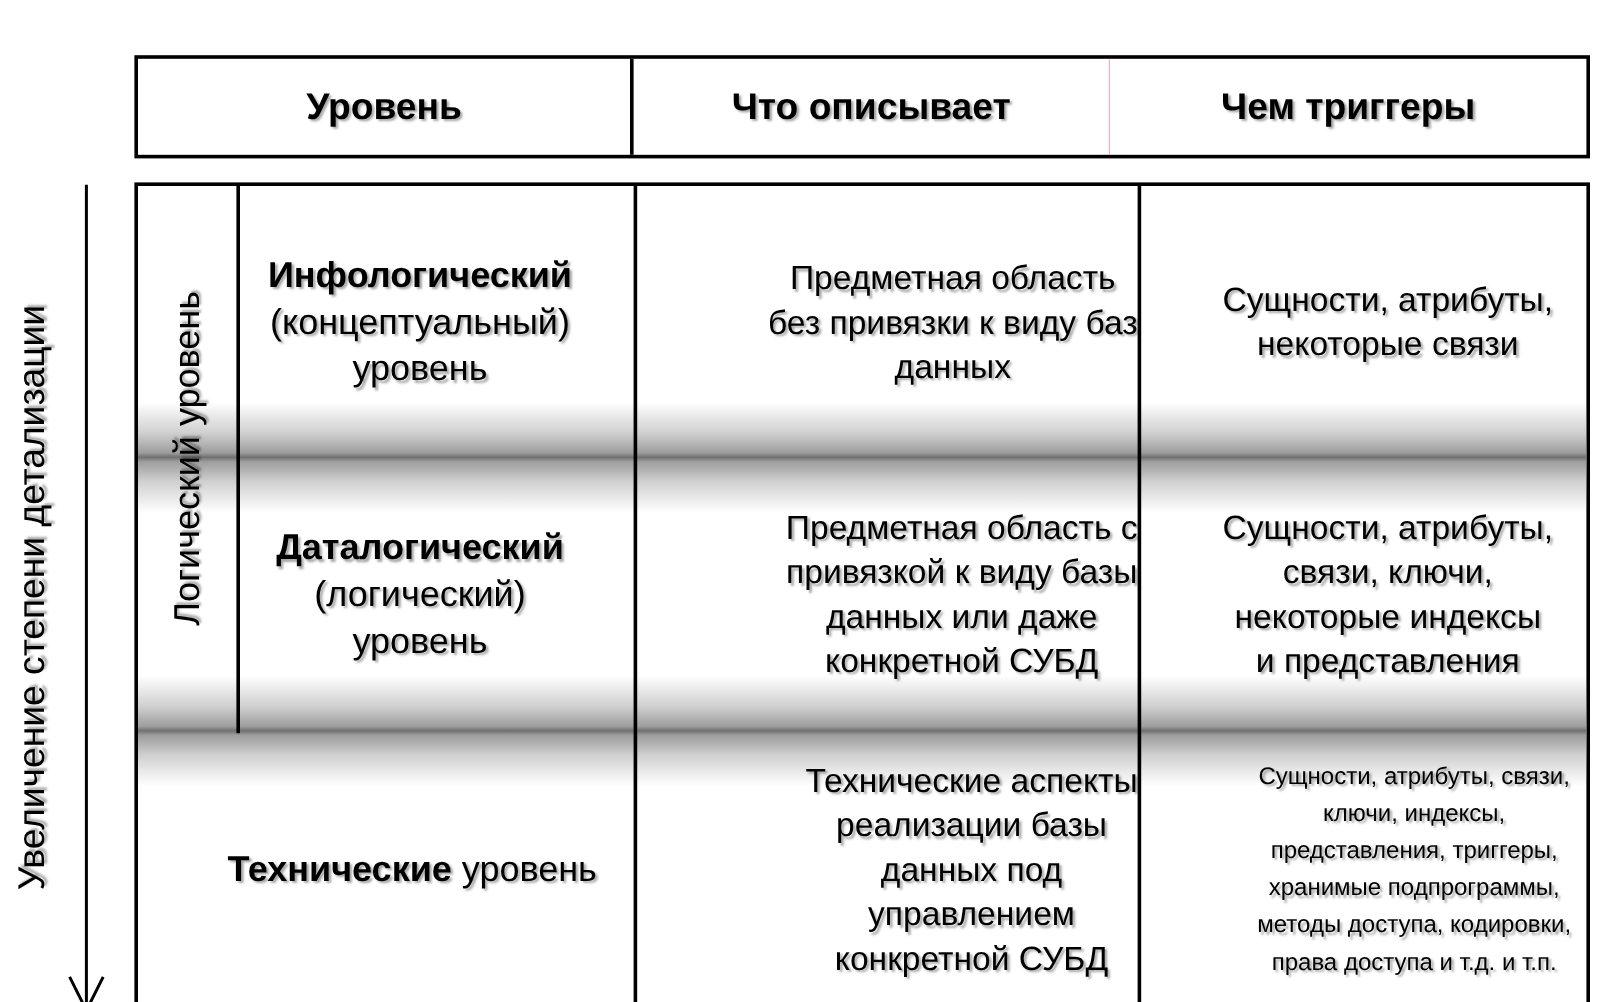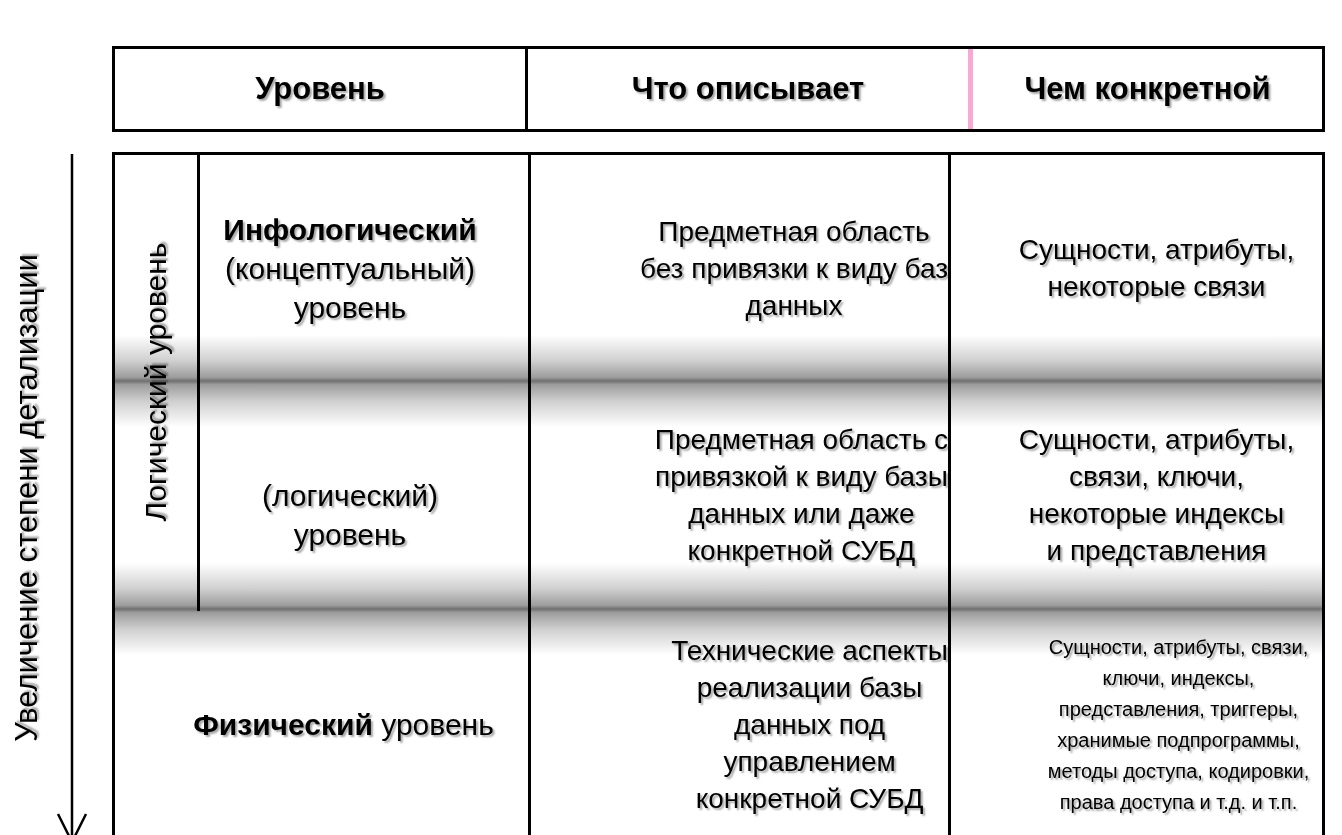--- a/index.html
+++ b/index.html
@@ -23,21 +23,21 @@
     border: 3px solid #000;
     display: flex;
     background: #fff;
   }
   .hcell {
     display: flex; align-items: center; justify-content: center;
     font-weight: bold; font-size: 31px;
     box-sizing: border-box;
   }
   .hcell.c1 { width: 413px; border-right: 3px solid #000; }
-  .hcell.c2 { width: 445px; border-right: 5px solid #f9a8d4; }
+  .hcell.c2 { width: 397px; border-right: 1px solid #f9a8d4; }
   .hcell.c3 { flex: 1; }
 
   
   .main-table {
     position: absolute;
     left: 112px; top: 121px;
     width: 1207px; height: 685px;
     border: 3px solid #000;
     background: #fff;
   }
@@ -102,21 +102,21 @@
   .axis-arrow { position: absolute; left: 54px; top: 119px; }
 </style>
 </head>
 <body>
 
 <div class="canvas">
 
   <div class="header-table">
     <div class="hcell c1 txt-shadow">Уровень</div>
     <div class="hcell c2 txt-shadow">Что описывает</div>
-    <div class="hcell c3 txt-shadow">Чем конкретной</div>
+    <div class="hcell c3 txt-shadow">Чем триггеры</div>
   </div>
 
   <div class="main-table">
     <div class="band band1"></div>
     <div class="band band2"></div>
 
     <div class="vline v1"></div>
     <div class="vline v2"></div>
     <div class="subline"></div>
 
@@ -133,39 +133,39 @@
       <div class="cell-text pre txt-shadow">Предметная область
 без привязки к виду баз
 данных</div>
     </div>
     <div class="cell r1 coper">
       <div class="cell-text pre txt-shadow">Сущности, атрибуты,
 некоторые связи</div>
     </div>
 
     <div class="cell r2 cname">
-      <div class="level-name pre txt-shadow"><span>
+      <div class="level-name pre txt-shadow"><span class="bold-part">Даталогический</span><span>
 (логический)
 уровень</span></div>
     </div>
     <div class="cell r2 cdesc">
       <div class="cell-text pre txt-shadow">Предметная область с
 привязкой к виду базы
 данных или даже
 конкретной СУБД</div>
     </div>
     <div class="cell r2 coper">
       <div class="cell-text pre txt-shadow">Сущности, атрибуты,
 связи, ключи,
 некоторые индексы
 и представления</div>
     </div>
 
     <div class="cell r3 cname-full">
-      <div class="level-name pre txt-shadow"><span class="bold-part">Физический</span><span> уровень</span></div>
+      <div class="level-name pre txt-shadow"><span class="bold-part">Технические</span><span> уровень</span></div>
     </div>
     <div class="cell r3 cdesc">
       <div class="cell-text pre txt-shadow">Технические аспекты
 реализации базы
 данных под
 управлением
 конкретной СУБД</div>
     </div>
     <div class="cell r3 coper">
       <div class="small-text pre txt-shadow">Сущности, атрибуты, связи,

